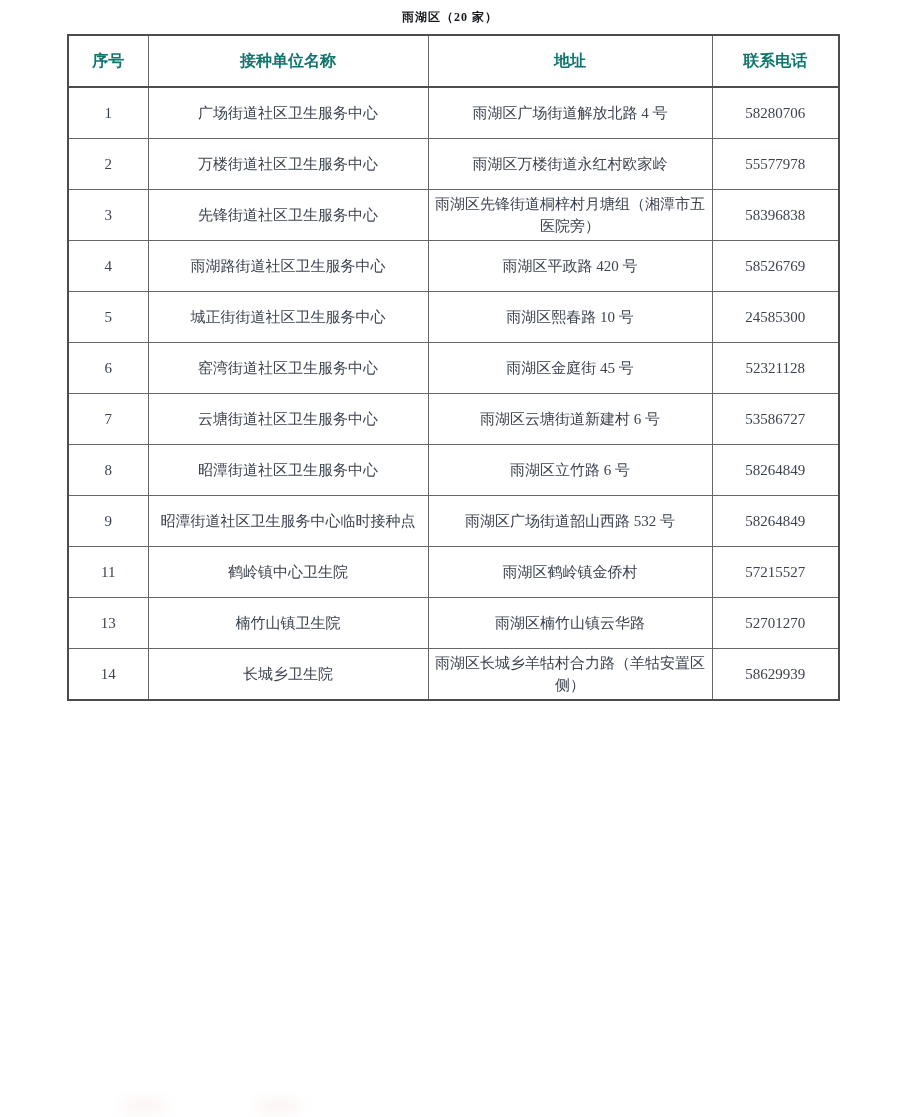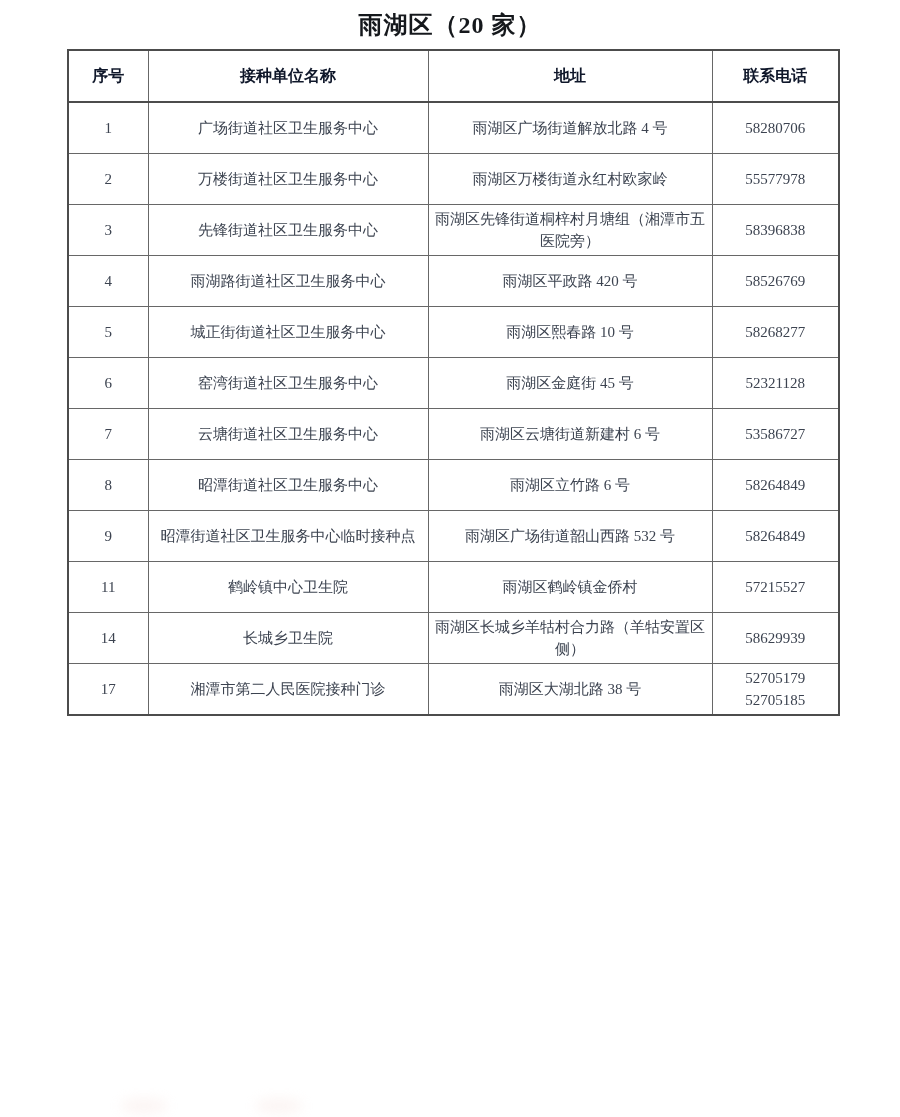--- a/index.html
+++ b/index.html
@@ -11,21 +11,21 @@
     width: 900px;
     height: 1117px;
     font-family: "Liberation Serif", "DejaVu Serif", serif;
     color: #3c4350;
     position: relative;
     overflow: hidden;
   }
   .page-title {
     margin-top: 9px;
     text-align: center;
-    font-size: 24px;
+    font-size: 12px;
     font-weight: bold;
     color: #15181c;
     letter-spacing: 1px;
   }
   table.site-table {
     border-collapse: collapse;
     table-layout: fixed;
     width: 771px;
     margin: 8px 0 0 67px;
     background: #ffffff;
@@ -42,21 +42,21 @@
     padding: 3px 6px;
     font-size: 15px;
     line-height: 22px;
     height: 44px;
     box-sizing: content-box;
     word-break: break-word;
   }
   table.site-table th {
     font-size: 16px;
     font-weight: bold;
-    color: #0f172a;
+    color: #0f766e;
     height: 44px;
     border-bottom-width: 2.4px;
     border-bottom-color: #4c4c4c;
   }
   table.site-table {
     border: 2px solid #4c4c4c;
   }
   
   .smudge {
     position: absolute;
@@ -110,21 +110,21 @@
       <tr>
         <td>4</td>
         <td>雨湖路街道社区卫生服务中心</td>
         <td>雨湖区平政路 420 号</td>
         <td>58526769</td>
       </tr>
       <tr>
         <td>5</td>
         <td>城正街街道社区卫生服务中心</td>
         <td>雨湖区熙春路 10 号</td>
-        <td>58268277</td>
+        <td>24585300</td>
       </tr>
       <tr>
         <td>6</td>
         <td>窑湾街道社区卫生服务中心</td>
         <td>雨湖区金庭街 45 号</td>
         <td>52321128</td>
       </tr>
       <tr>
         <td>7</td>
         <td>云塘街道社区卫生服务中心</td>
@@ -143,28 +143,28 @@
         <td>雨湖区广场街道韶山西路 532 号</td>
         <td>58264849</td>
       </tr>
       <tr>
         <td>11</td>
         <td>鹤岭镇中心卫生院</td>
         <td>雨湖区鹤岭镇金侨村</td>
         <td>57215527</td>
       </tr>
       <tr>
+        <td>13</td>
+        <td>楠竹山镇卫生院</td>
+        <td>雨湖区楠竹山镇云华路</td>
+        <td>52701270</td>
+      </tr>
+      <tr>
         <td>14</td>
         <td>长城乡卫生院</td>
         <td>雨湖区长城乡羊牯村合力路（羊牯安置区侧）</td>
         <td>58629939</td>
-      </tr>
-      <tr>
-        <td>17</td>
-        <td>湘潭市第二人民医院接种门诊</td>
-        <td>雨湖区大湖北路 38 号</td>
-        <td>52705179<br>52705185</td>
       </tr>
     </tbody>
 </table>
 
 <div class="smudge s1"></div>
 <div class="smudge s2"></div>
 
 </body></html>

